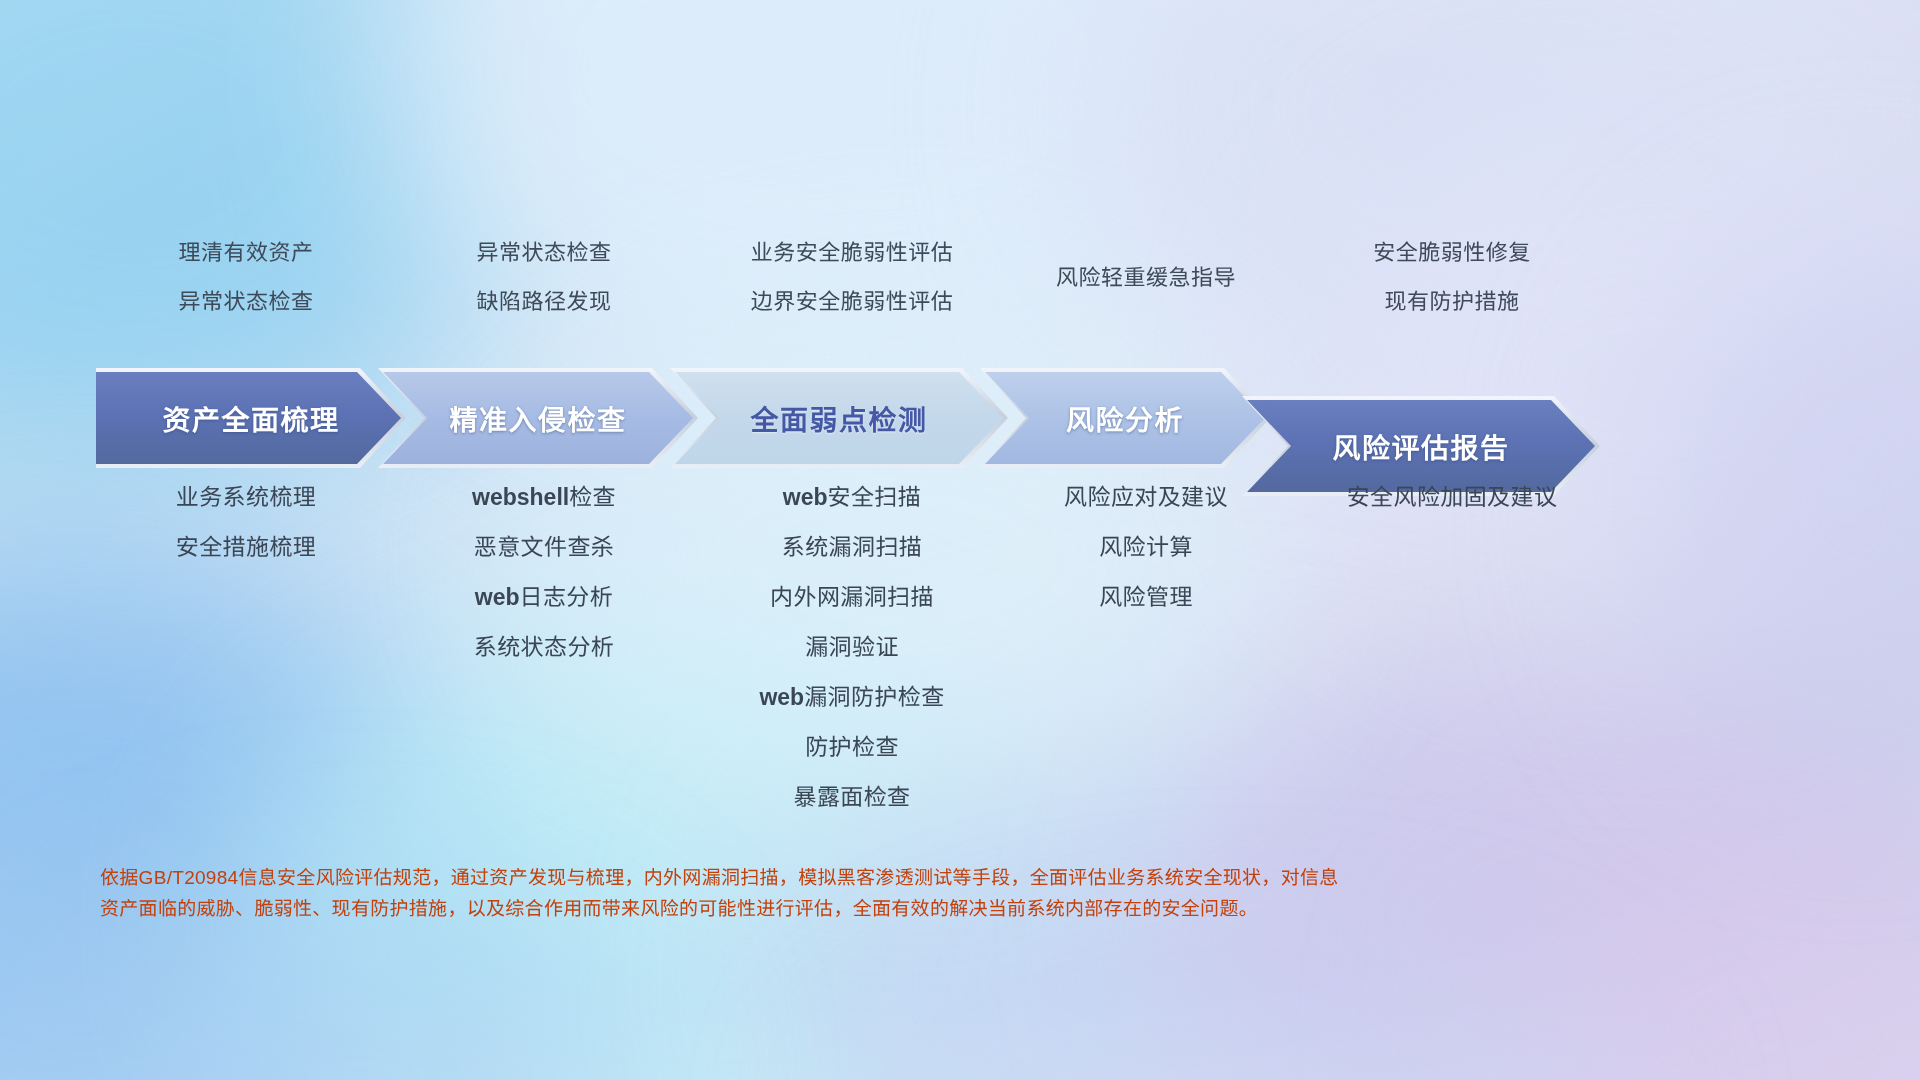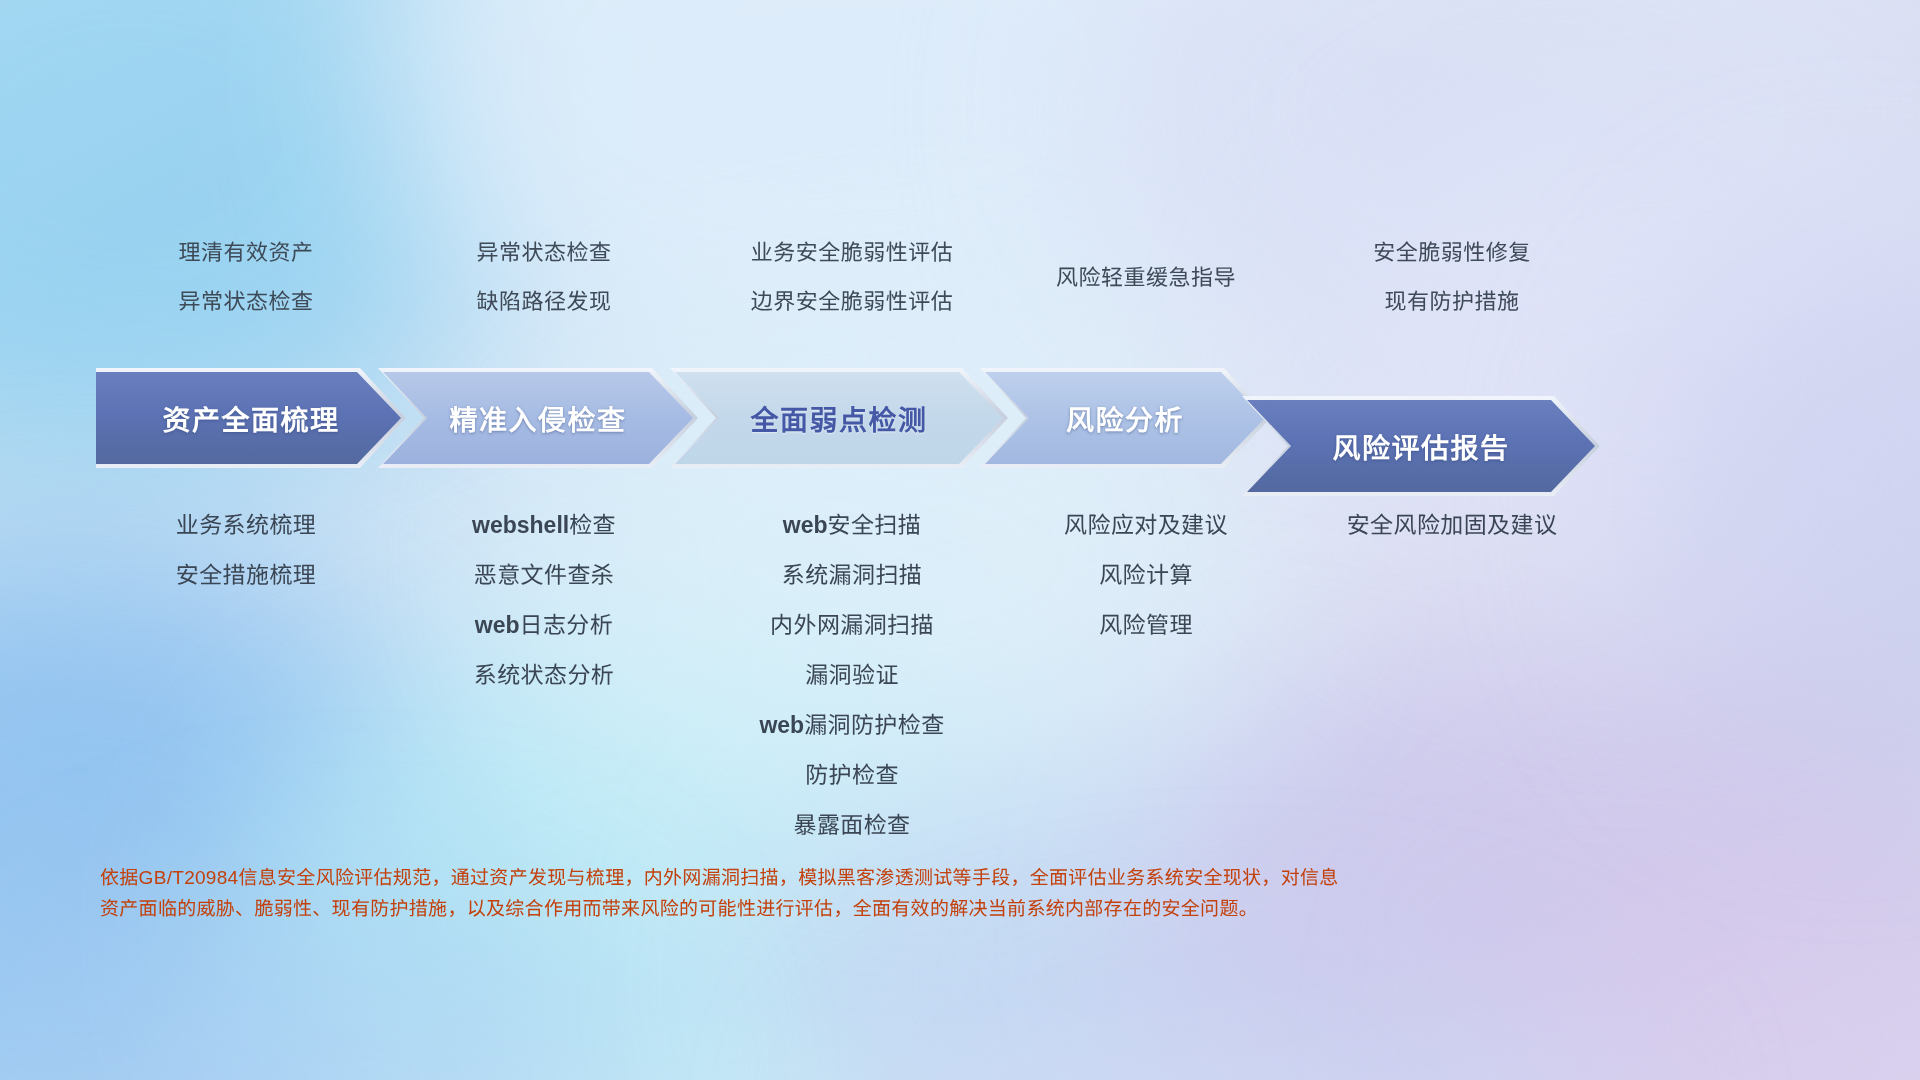--- a/index.html
+++ b/index.html
@@ -99,21 +99,21 @@
   .shape-edge{background:linear-gradient(180deg,#f2f6fc 0%,#c6cfdd 48%,#e9eef6 100%);}
   .fill-dark{background:linear-gradient(180deg,#6a7fbe 0%,#5c72b4 45%,#53699f 100%);}
   .fill-mid{background:linear-gradient(180deg,#b7c9e9 0%,#a7bce4 48%,#9cb1dd 100%);}
   .fill-light{background:linear-gradient(180deg,#cfe0ef 0%,#c3d8ea 48%,#bfd6e9 100%);}
   .fill-mid2{background:linear-gradient(180deg,#bed0ec 0%,#adc2e6 50%,#a2b8e0 100%);}
 
   .txt-white{color:#ffffff;text-shadow:0 1px 3px rgba(40,60,110,.45);}
   .txt-blue{color:#4458a6;text-shadow:0 1px 2px rgba(255,255,255,.55);}
 
   
-  #bottom-lists{top:500px;}
+  #bottom-lists{top:472px;}
   #bottom-lists .col{display:flex;flex-direction:column;align-items:center;}
   .item{
     font-size:23px;line-height:50px;color:#3b4654;white-space:nowrap;letter-spacing:.4px;
   }
   .item .lat{font-weight:bold;letter-spacing:0;}
 
   
   #footer{
     position:absolute;left:100px;top:862px;width:1560px;
     font-size:19px;line-height:31px;color:#c2410c;letter-spacing:.3px;

